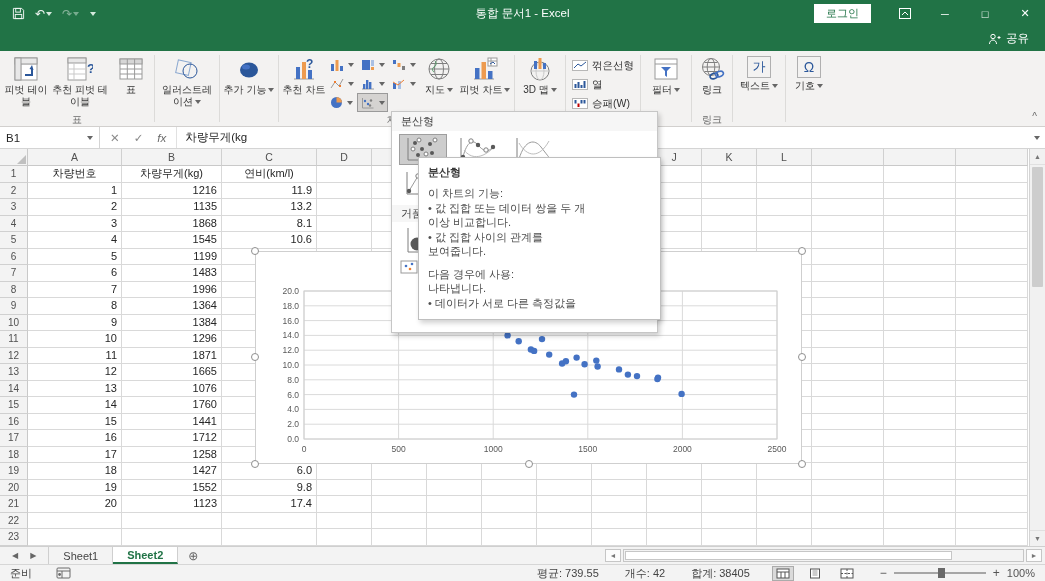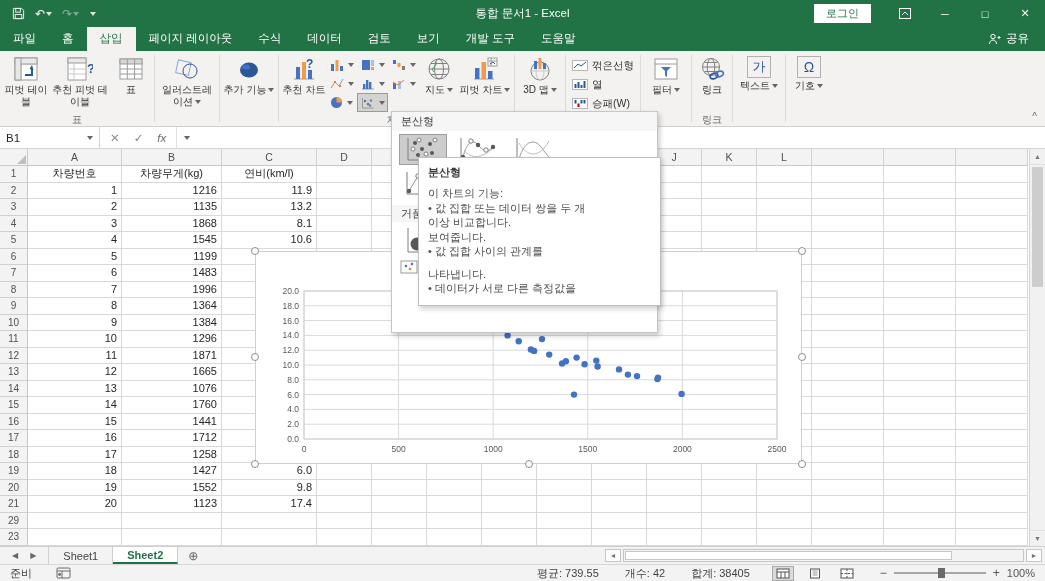--- a/index.html
+++ b/index.html
@@ -137,32 +137,20 @@
             <path d="M3 7l3-3 3 3" fill="none" stroke="#fff"></path>
           </svg>
       </span>
       <span class="winbtn">─</span>
       <span class="winbtn">□</span>
       <span class="winbtn">✕</span>
     </div>
   </div>
 
   <div class="tabrow">
-    <div style="display:flex">
-        <div class="rtab">파일</div>
-        <div class="rtab">홈</div>
-        <div class="rtab active">삽입</div>
-        <div class="rtab">페이지 레이아웃</div>
-        <div class="rtab">수식</div>
-        <div class="rtab">데이터</div>
-        <div class="rtab">검토</div>
-        <div class="rtab">보기</div>
-        <div class="rtab">개발 도구</div>
-        <div class="rtab">도움말</div>
-      </div>
     <div class="share">
       <span>
         <svg width="13" height="12" viewBox="0 0 13 12">
             <circle cx="5" cy="3.5" r="2.2" fill="none" stroke="#fff"></circle>
             <path d="M1.5 11c0-2.5 1.6-4 3.5-4s3.5 1.5 3.5 4" fill="none" stroke="#fff"></path>
             <path d="M9.5 4.5h3M11 3v3" stroke="#fff"></path>
           </svg>
       </span>
       <span>공유</span>
     </div>
@@ -472,20 +460,21 @@
   <div class="fbar">
     <div class="namebox">
       <span>B1</span>
       <span class="caret"></span>
     </div>
     <div class="fbtns">
       <span>✕</span>
       <span>✓</span>
       <span class="fx">fx</span>
     </div>
+    <div class="fcontent">차량무게(kg</div>
     <div class="fexpand">
         <span class="caret"></span>
       </div>
   </div>
 
   <div class="gridwrap">
     <div class="chrow">
       <div class="corner"></div>
     <div class="colh" style="width: 94px;">A</div>
         <div class="colh" style="width: 100px;">B</div>
@@ -876,21 +865,21 @@
           <div class="cell" style="width: 55px;"></div>
           <div class="cell" style="width: 55px;"></div>
           <div class="cell" style="width: 55px;"></div>
           <div class="cell" style="width: 55px;"></div>
           <div class="cell" style="width: 55px;"></div>
           <div class="cell" style="width: 72px;"></div>
           <div class="cell" style="width: 72px;"></div>
           <div class="cell" style="width: 72px;"></div>
         </div>
         <div class="grow">
-          <div class="rowh">29</div>
+          <div class="rowh">22</div>
           <div class="cell" style="width: 94px;"></div>
           <div class="cell" style="width: 100px;"></div>
           <div class="cell" style="width: 95px;"></div>
           <div class="cell" style="width: 55px;"></div>
           <div class="cell" style="width: 55px;"></div>
           <div class="cell" style="width: 55px;"></div>
           <div class="cell" style="width: 55px;"></div>
           <div class="cell" style="width: 55px;"></div>
           <div class="cell" style="width: 55px;"></div>
           <div class="cell" style="width: 55px;"></div>
@@ -1063,23 +1052,24 @@
         </svg>
     </div>
   </div>
 
   <div class="tooltip">
     <div class="ttitle">분산형</div>
     <div>
         <div class="tline">이 차트의 기능:</div>
         <div class="tline">• 값 집합 또는 데이터 쌍을 두 개</div>
         <div class="tline">이상 비교합니다.</div>
+        <div class="tline">• 값 집합 사이의 관계를</div>
         <div class="tline">보여줍니다.</div>
-        <div class="tline">• 값 집합 사이의 관계를</div>
         <div class="tline blank"></div>
+        <div class="tline">다음 경우에 사용:</div>
         <div class="tline">나타냅니다.</div>
         <div class="tline">• 데이터가 서로 다른 측정값을</div>
       </div>
   </div>
 
   <div class="tabbar">
     <div class="navarrows">
       <span>◀</span>
       <span>▶</span>
     </div>

